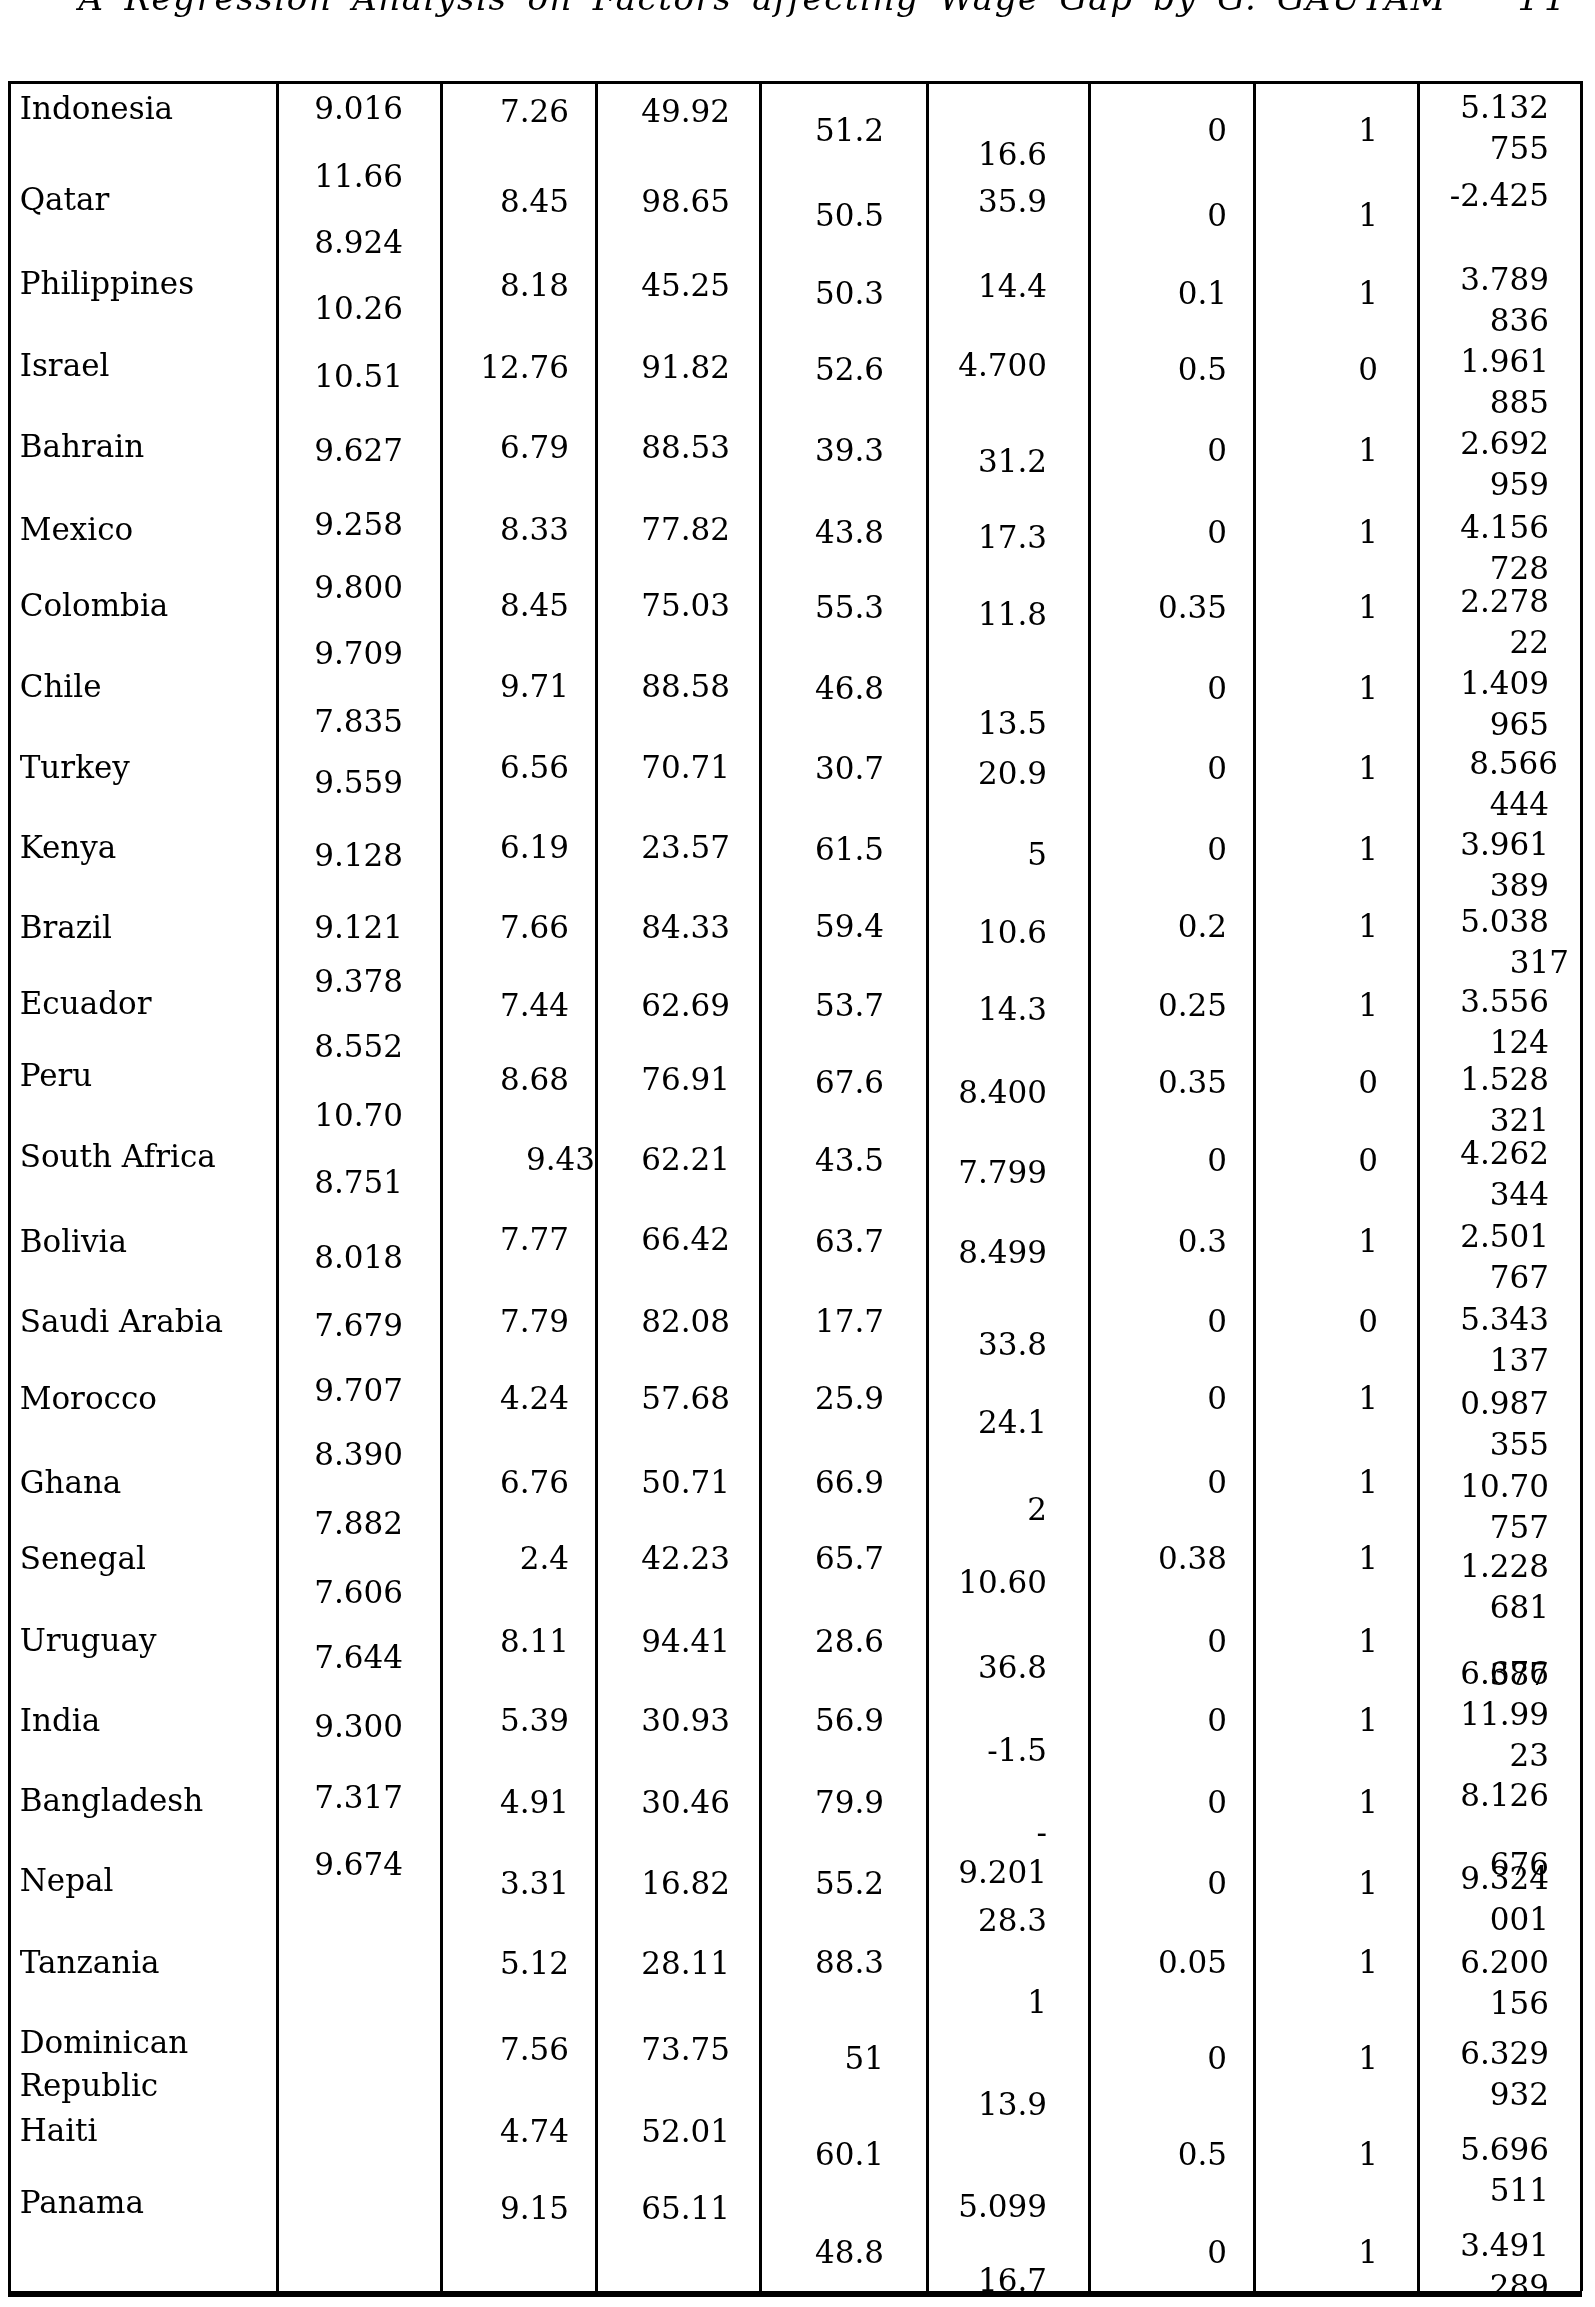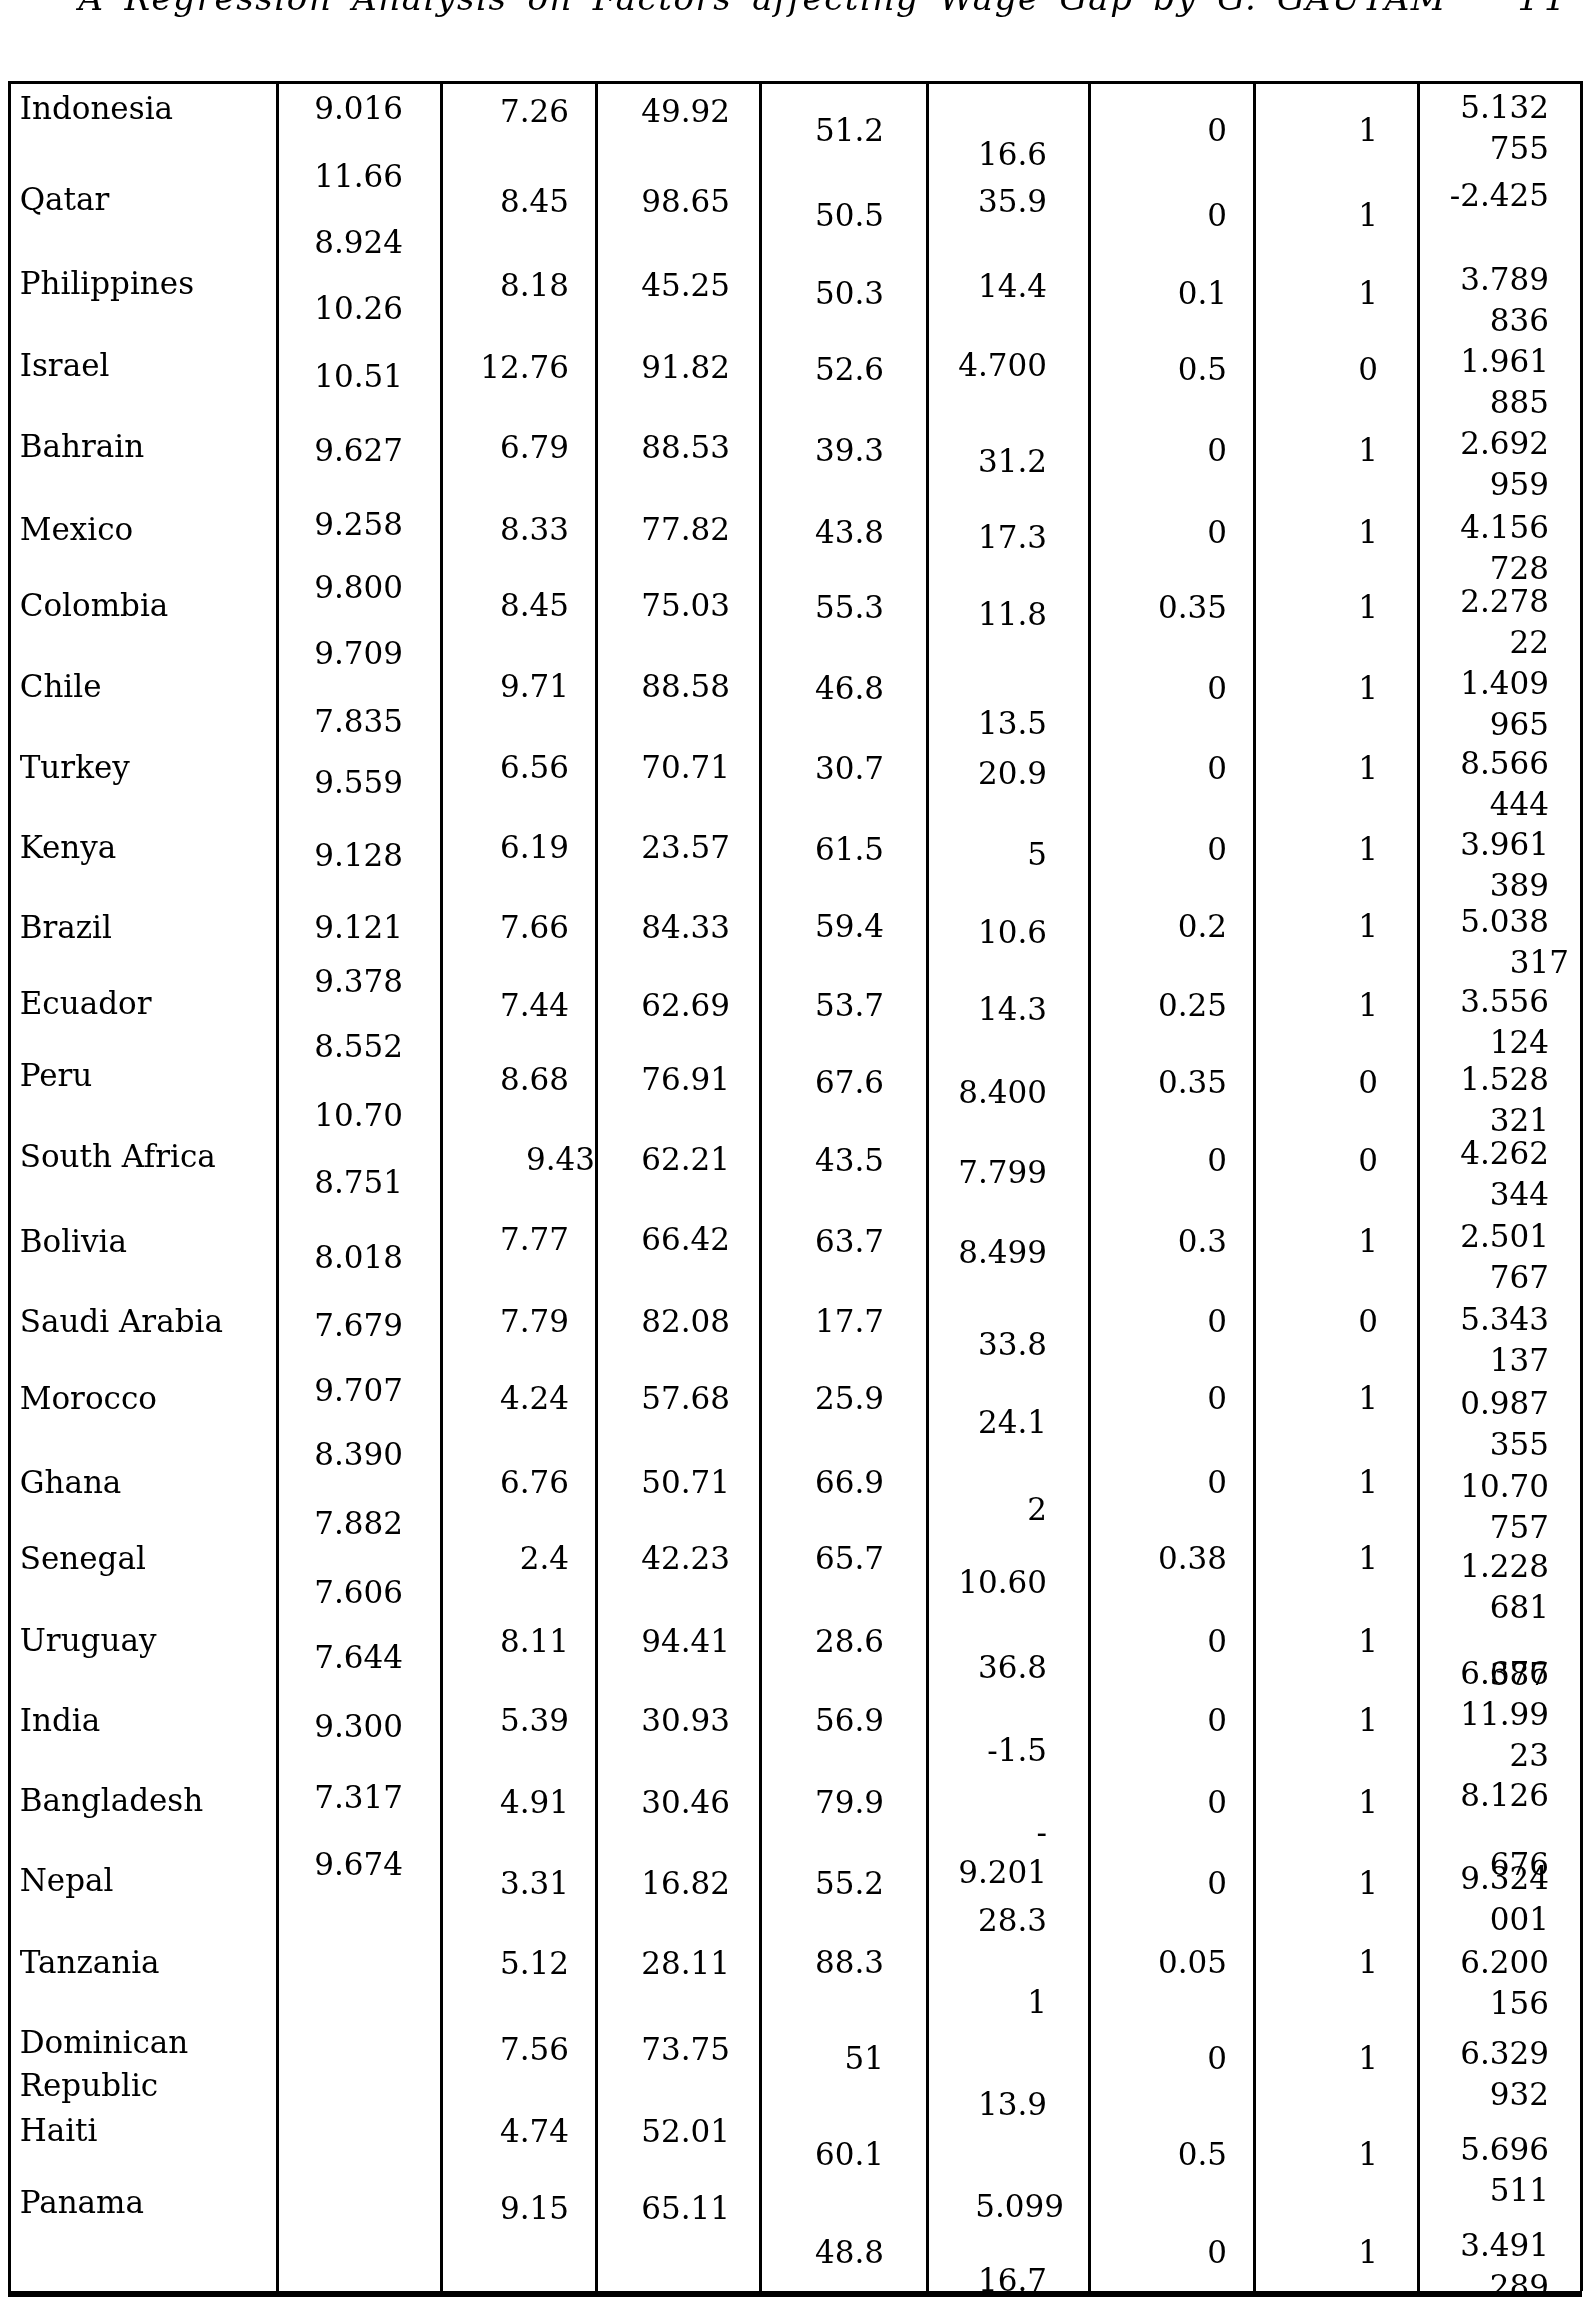--- a/index.html
+++ b/index.html
@@ -146,21 +146,21 @@
       <div class="cell num" style="left: 1257px; top: 688px; width: 121px;">1</div>
       <div class="cell num" style="left: 1420px; top: 683px; width: 129px;">1.409</div>
       <div class="cell num" style="left: 1420px; top: 724px; width: 129px;">965</div>
       <div class="cell lbl" style="left: 19.7px; top: 767px; width: 249px;">Turkey</div>
       <div class="cell num" style="left: 443px; top: 767px; width: 126px;">6.56</div>
       <div class="cell num" style="left: 598px; top: 767px; width: 132px;">70.71</div>
       <div class="cell num" style="left: 762px; top: 768px; width: 122px;">30.7</div>
       <div class="cell num" style="left: 929px; top: 773px; width: 118px;">20.9</div>
       <div class="cell num" style="left: 1092px; top: 768px; width: 135px;">0</div>
       <div class="cell num" style="left: 1257px; top: 768px; width: 121px;">1</div>
-      <div class="cell num" style="left: 1420px; top: 763px; width: 129px;">8.566</div>
+      <div class="cell num" style="left: 1420px; top: 763px; width: 129px; padding-left: 9px;">8.566</div>
       <div class="cell num" style="left: 1420px; top: 804px; width: 129px;">444</div>
       <div class="cell lbl" style="left: 19.7px; top: 847px; width: 249px;">Kenya</div>
       <div class="cell num" style="left: 443px; top: 847px; width: 126px;">6.19</div>
       <div class="cell num" style="left: 598px; top: 847px; width: 132px;">23.57</div>
       <div class="cell num" style="left: 762px; top: 849px; width: 122px;">61.5</div>
       <div class="cell num" style="left: 929px; top: 854px; width: 118px;">5</div>
       <div class="cell num" style="left: 1092px; top: 849px; width: 135px;">0</div>
       <div class="cell num" style="left: 1257px; top: 849px; width: 121px;">1</div>
       <div class="cell num" style="left: 1420px; top: 844px; width: 129px;">3.961</div>
       <div class="cell num" style="left: 1420px; top: 885px; width: 129px;">389</div>
@@ -298,21 +298,21 @@
       <div class="cell num" style="left: 762px; top: 2058px; width: 122px;">51</div>
       <div class="cell num" style="left: 929px; top: 2104px; width: 118px;">13.9</div>
       <div class="cell num" style="left: 1092px; top: 2058px; width: 135px;">0</div>
       <div class="cell num" style="left: 1257px; top: 2058px; width: 121px;">1</div>
       <div class="cell num" style="left: 1420px; top: 2053px; width: 129px;">6.329</div>
       <div class="cell num" style="left: 1420px; top: 2094px; width: 129px;">932</div>
       <div class="cell lbl" style="left: 19.7px; top: 2130px; width: 249px;">Haiti</div>
       <div class="cell num" style="left: 443px; top: 2131px; width: 126px;">4.74</div>
       <div class="cell num" style="left: 598px; top: 2131px; width: 132px;">52.01</div>
       <div class="cell num" style="left: 762px; top: 2154px; width: 122px;">60.1</div>
-      <div class="cell num" style="left: 929px; top: 2206px; width: 118px; padding-left: 17px;">5.099</div>
+      <div class="cell num" style="left: 929px; top: 2206px; width: 118px;">5.099</div>
       <div class="cell num" style="left: 1092px; top: 2154px; width: 135px;">0.5</div>
       <div class="cell num" style="left: 1257px; top: 2154px; width: 121px;">1</div>
       <div class="cell num" style="left: 1420px; top: 2149px; width: 129px;">5.696</div>
       <div class="cell num" style="left: 1420px; top: 2190px; width: 129px;">511</div>
       <div class="cell lbl" style="left: 19.7px; top: 2202px; width: 249px;">Panama</div>
       <div class="cell num" style="left: 443px; top: 2208px; width: 126px;">9.15</div>
       <div class="cell num" style="left: 598px; top: 2208px; width: 132px;">65.11</div>
       <div class="cell num" style="left: 762px; top: 2252px; width: 122px;">48.8</div>
       <div class="cell num" style="left: 929px; top: 2280px; width: 118px;">16.7</div>
       <div class="cell num" style="left: 1092px; top: 2252px; width: 135px;">0</div>

